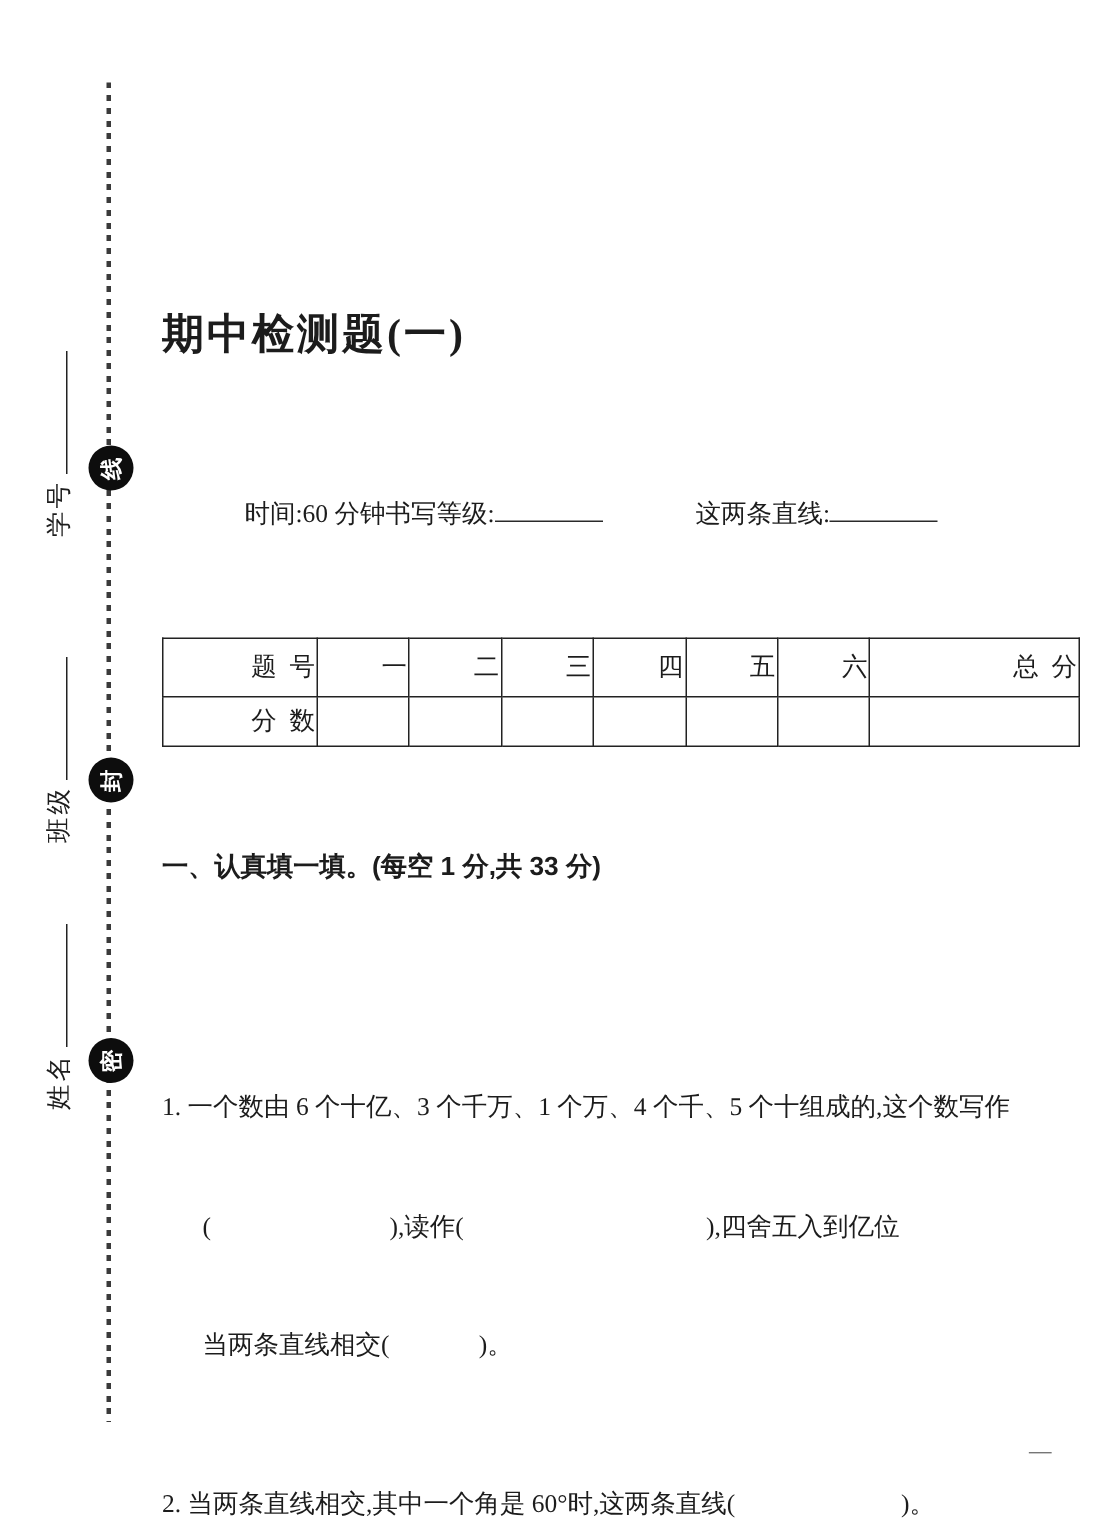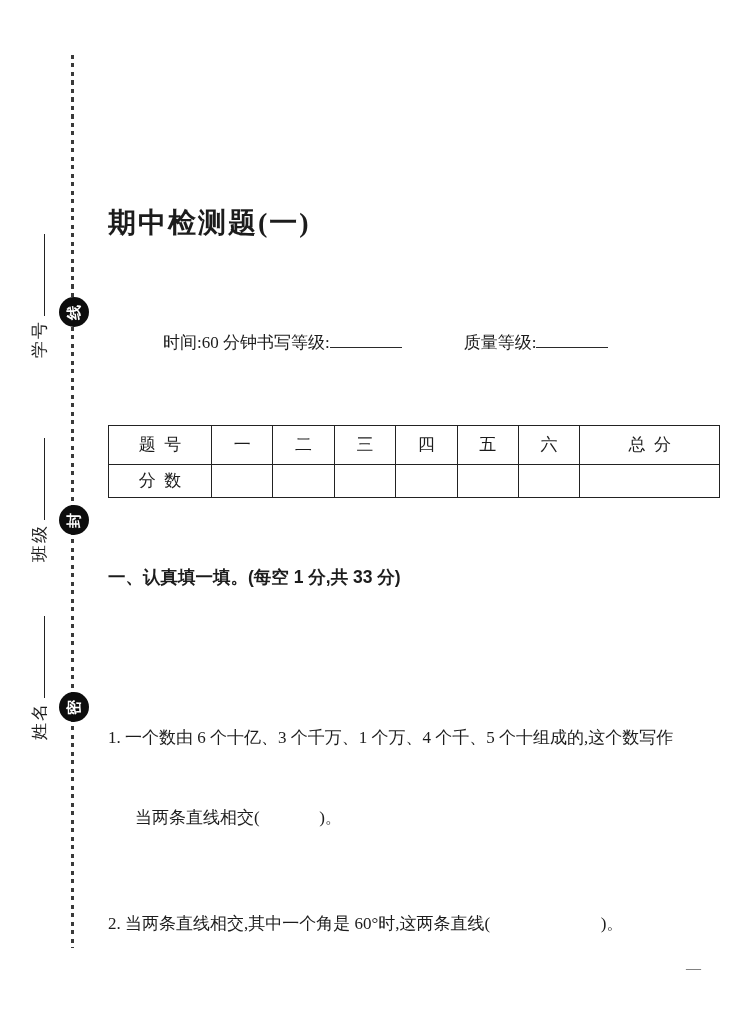--- a/index.html
+++ b/index.html
@@ -19,21 +19,21 @@
   
   .main{position:absolute;left:108px;top:150px;width:612px;white-space:pre-wrap;}
   h1.title{margin:0;padding:0 45px 0 0;text-align:left;font-size:28px;font-weight:bold;
     letter-spacing:2px;font-family:"Liberation Serif","DejaVu Serif",serif;}
   .meta{display:flex;align-items:flex-end;padding-left:55px;margin-top:33px;font-size:17px;}
   .meta .g1{}
   .meta .g2{margin-right:62px;text-align:right;}
   .hblank{display:inline-block;width:72px;height:1.05em;border-bottom:1.5px solid #2a2a2a;}
 
   table.score{border-collapse:collapse;width:100%;margin-top:17px;font-size:17px;text-align:center;}
-  table.score td{border:1.2px solid #222;}
+  table.score td{border:1.2px solid #222;text-align:right;}
   table.score tr.r1 td{height:36px;}
   table.score tr.r2 td{height:30px;}
   table.score td.c0{width:100px;}
 
   .sec-heading{margin-top:13px;font-size:17.5px;font-weight:bold;
     font-family:"Liberation Sans","DejaVu Sans",sans-serif;}
 
   .questions{margin-top:3px;font-size:17px;line-height:26.5px;}
   .q{}
   .cont{margin-left:27px;}
@@ -67,21 +67,21 @@
       <span>密</span>
     </div>
 
   <div class="main">
 
     <h1 class="title">期中检测题(一)</h1>
 
     <div class="meta">
       <span class="g1">时间:60 分钟</span>
       <span class="g2"><span>书写等级:</span><span class="hblank"></span></span>
-      <span><span>质量等级:</span><span class="hblank"></span></span>
+      <span><span>这两条直线:</span><span class="hblank"></span></span>
     </div>
 
     <table class="score">
       <tbody><tr class="r1">
         <td class="c0">题  号</td>
         <td>一</td>
         <td>二</td>
         <td>三</td>
         <td>四</td>
         <td>五</td>
@@ -98,20 +98,21 @@
         <td></td>
         <td></td>
       </tr>
     </tbody></table>
 
     <div class="sec-heading">一、认真填一填。(每空 1 分,共 33 分)</div>
 
     <div class="questions">
 
       <div class="q">1. 一个数由 6 个十亿、3 个千万、1 个万、4 个千、5 个十组成的,这个数写作</div>
+      <div class="cont">(                            ),读作(                                      ),四舍五入到亿位</div>
       <div class="cont">当两条直线相交(              )。</div>
 
       <div class="q">2. 当两条直线相交,其中一个角是 60°时,这两条直线(                          )。</div>
 
       
       
 
       
 
       

